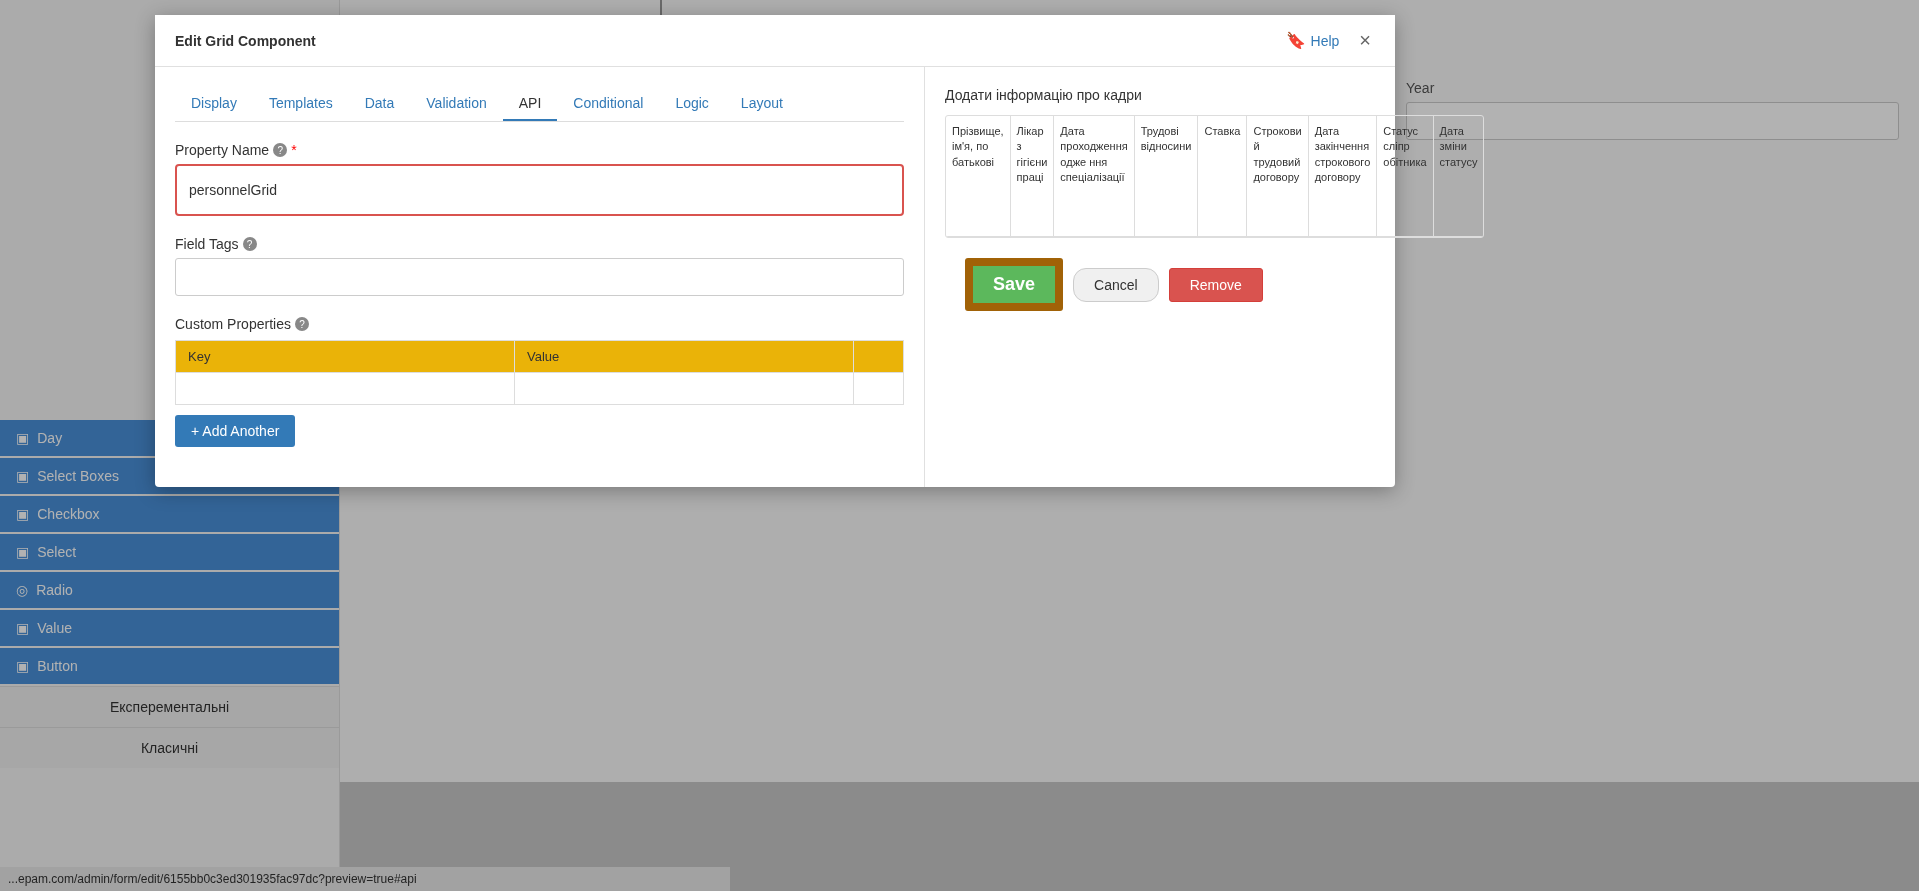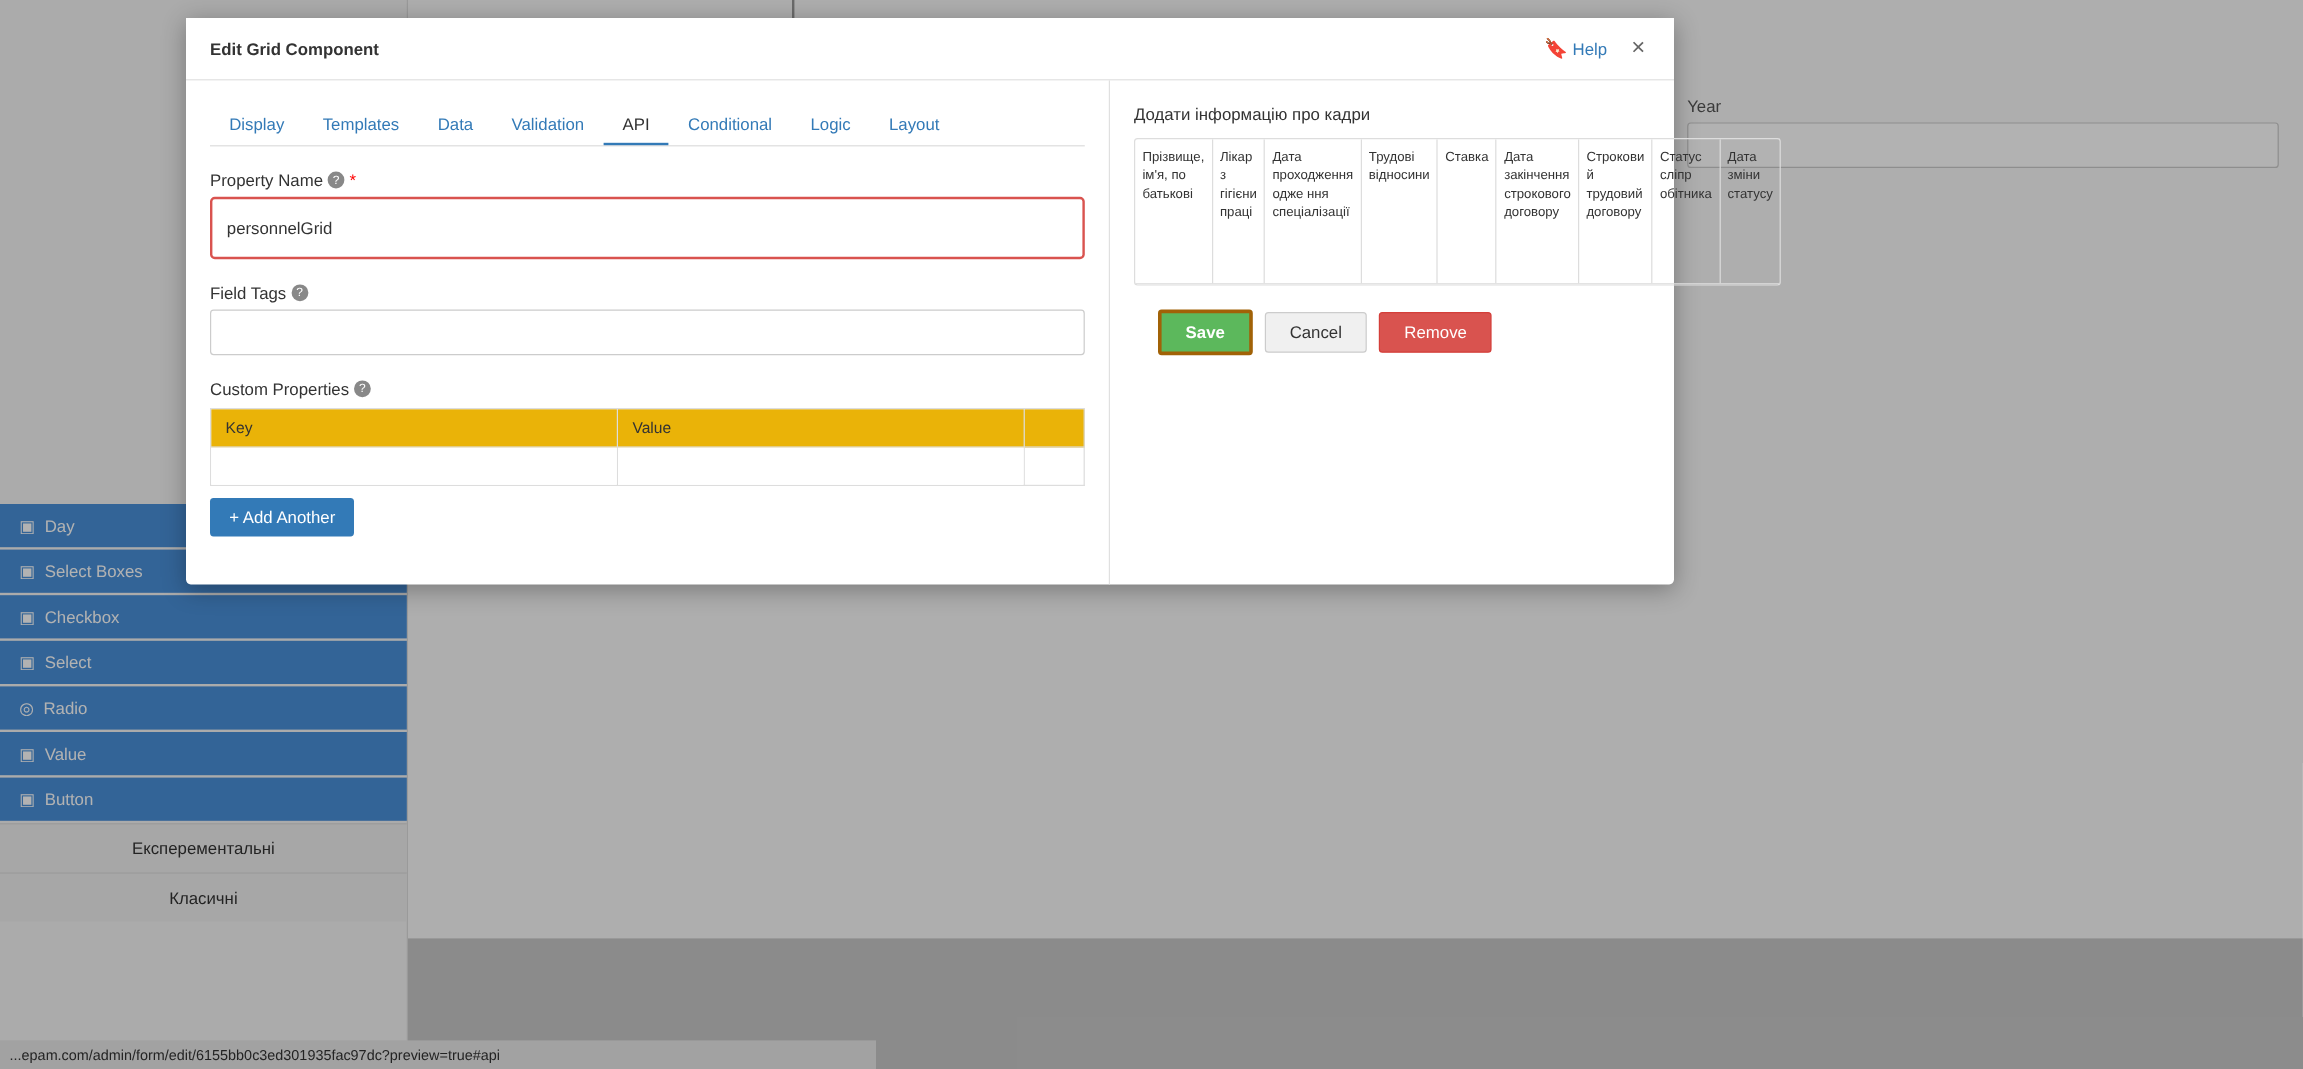--- a/index.html
+++ b/index.html
@@ -400,34 +400,34 @@
       padding: 20px;
       display: flex;
       align-items: center;
       gap: 10px;
       border-top: 0;
     }
 
     .btn-save {
       background: #5cb85c;
       color: white;
-      border: 3px solid #a16207;
+      border: 8px solid #a16207;
       padding: 8px 20px;
       border-radius: 3px;
-      font-size: 14px;
+      font-size: 18px;
       cursor: pointer;
       font-weight: bold;
     }
 
     .btn-cancel {
       background: #f0f0f0;
       color: #333;
       border: 1px solid #ccc;
       padding: 8px 20px;
-      border-radius: 3px;
+      border-radius: 13px;
       font-size: 14px;
       cursor: pointer;
     }
 
     .btn-remove {
       background: #d9534f;
       color: white;
       border: 1px solid #d43f3a;
       padding: 8px 20px;
       border-radius: 3px;
@@ -645,24 +645,24 @@
           <div class="preview-grid-col">
             <span>Дата проходження одже ння спеціалізації</span>
           </div>
           <div class="preview-grid-col">
             <span>Трудові відносини</span>
           </div>
           <div class="preview-grid-col">
             <span>Ставка</span>
           </div>
           <div class="preview-grid-col">
+            <span>Строкови й трудовий договору</span>
+          </div>
+          <div class="preview-grid-col">
             <span>Дата закінчення строкового договору</span>
-          </div>
-          <div class="preview-grid-col">
-            <span>Строкови й трудовий договору</span>
           </div>
           <div class="preview-grid-col">
             <span>Статус сліпр обітника</span>
           </div>
           <div class="preview-grid-col">
             <span>Дата зміни статусу</span>
           </div>
         </div>
       </div>
 

